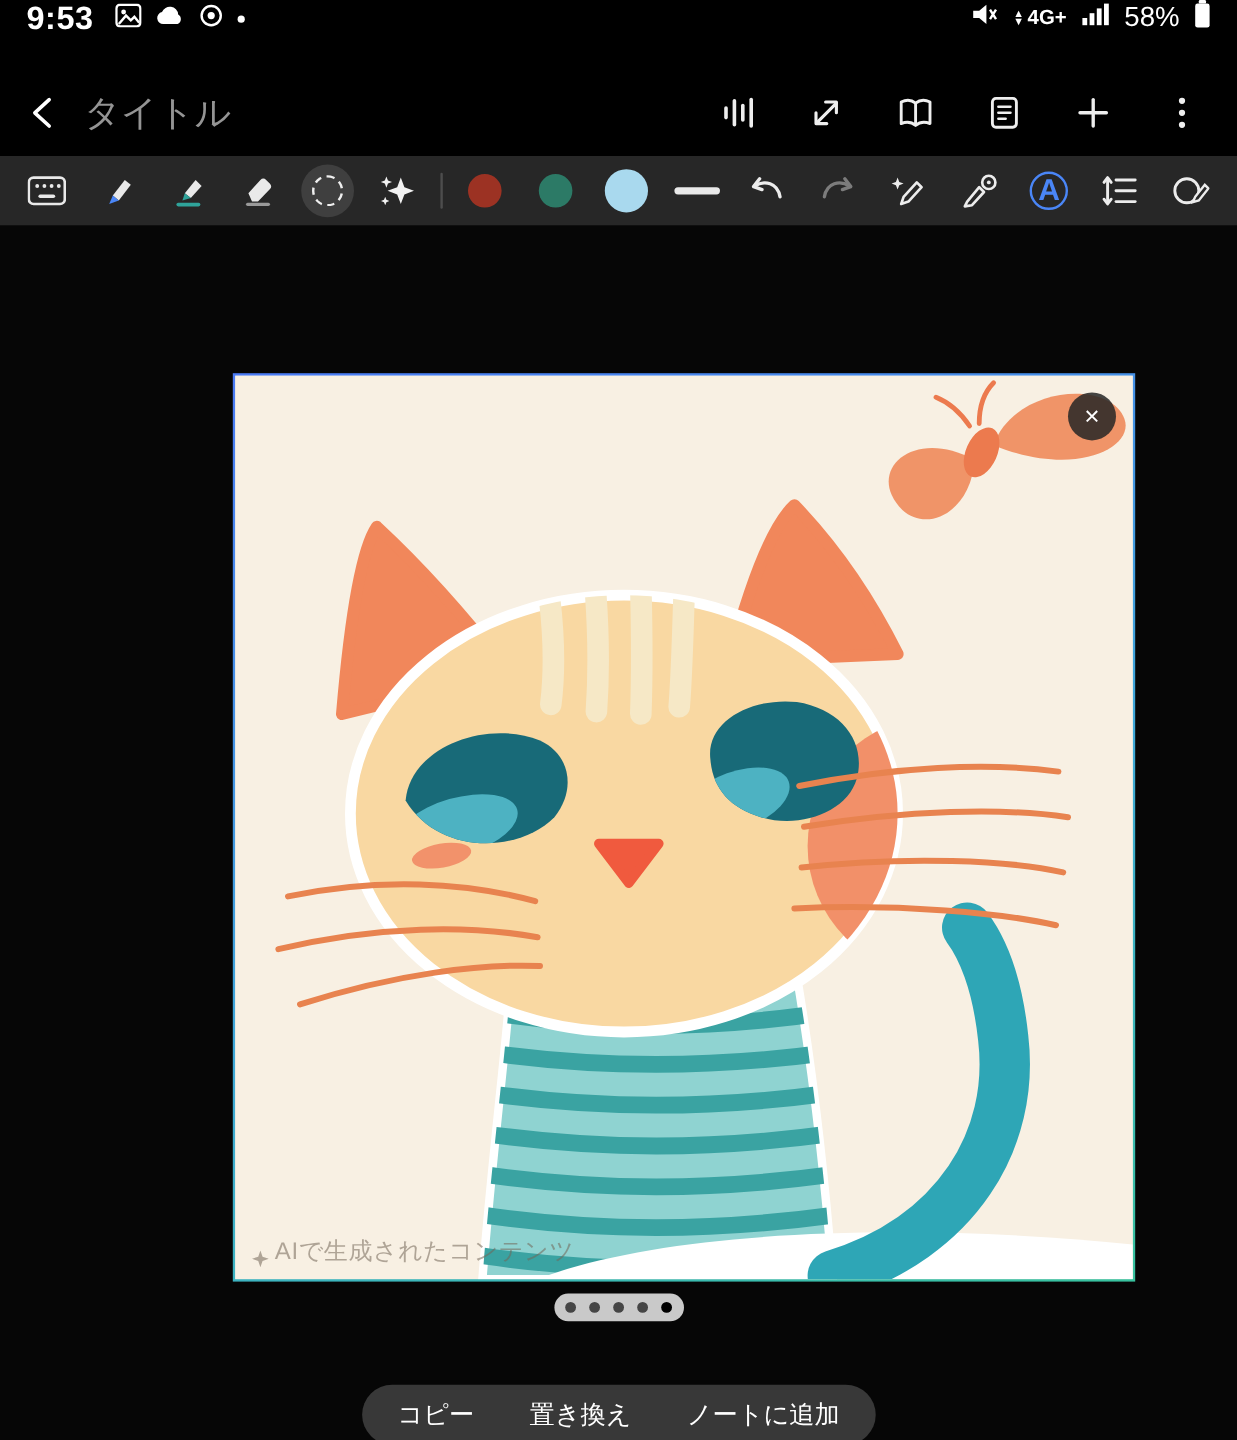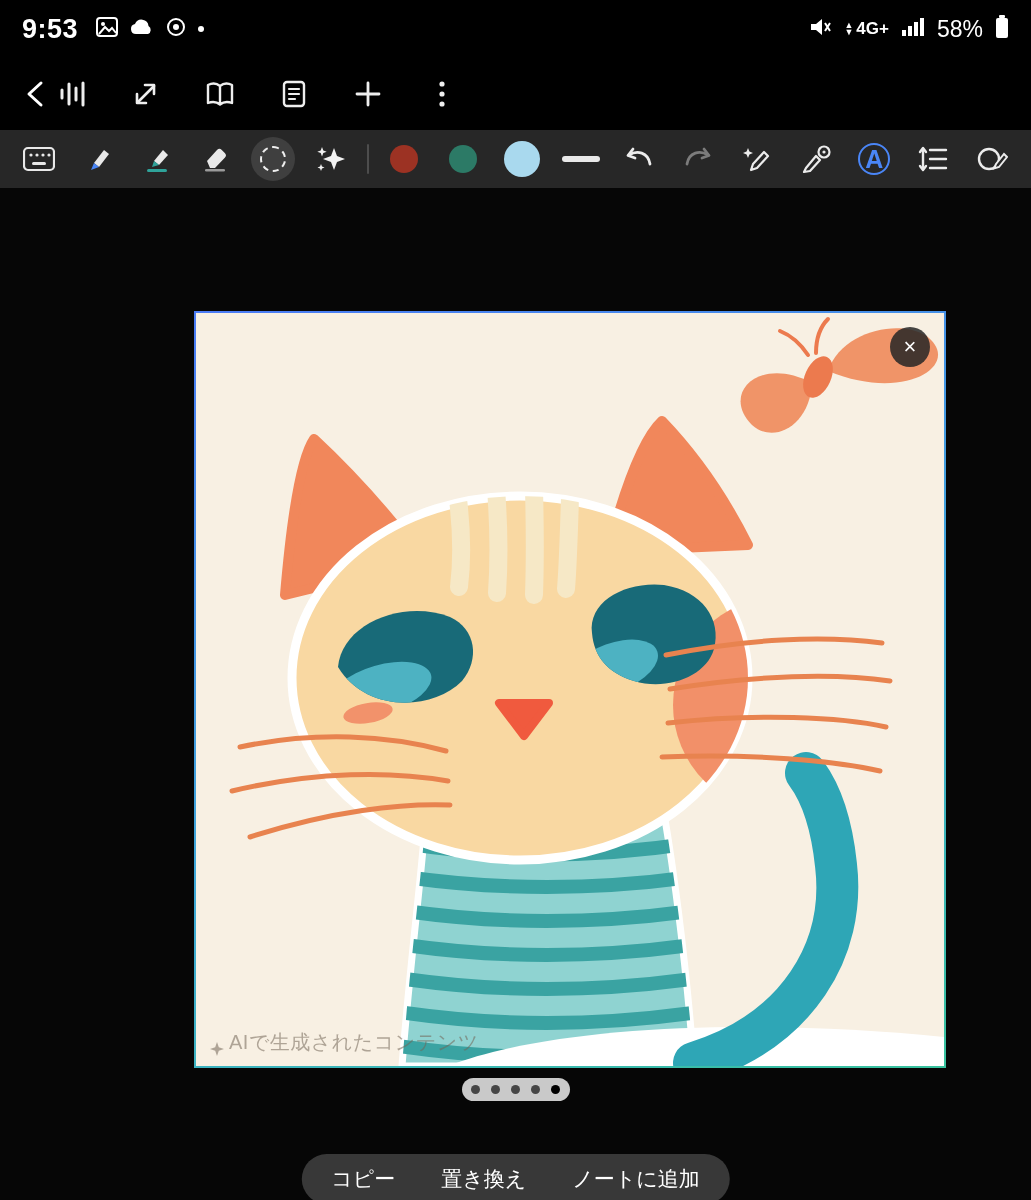--- a/index.html
+++ b/index.html
@@ -1,20 +1,20 @@
 <!DOCTYPE html>
 <html><head>
 <meta charset="utf-8">
 <style>
   * { box-sizing: border-box; margin: 0; padding: 0; }
   html,body { width:1031px; height:1200px; background:#000; overflow:hidden;
     font-family:"Liberation Sans","DejaVu Sans",sans-serif; }
 
   
-  .status-bar { height:58px; display:flex; align-items:center; justify-content:space-between;
+  .status-bar { height:58px; display:flex; align-items:flex-start; justify-content:space-between;
     padding:0 22px; color:#fff; background:#000; }
   .sb-left, .sb-right { display:flex; align-items:center; gap:12px; }
   .sb-time { font-size:27px; font-weight:600; letter-spacing:.5px; margin-right:6px; }
   .sb-dot { width:6px; height:6px; border-radius:50%; background:#fff; }
   .sb-pct { font-size:23px; font-weight:500; }
   .net-wrap { display:flex; align-items:center; gap:3px; }
   .net-arrows { display:flex; flex-direction:column; line-height:7px; font-size:9px; color:#fff; }
   .net-label { font-size:17px; font-weight:700; }
 
   
@@ -119,20 +119,21 @@
     </span>
   </div>
 </div>
 
 <div class="header">
   <div class="hd-btn">
     <svg width="26" height="30" viewBox="0 0 26 30">
         <polyline points="18,4 6,15 18,26" fill="none" stroke="#fff" stroke-width="3" stroke-linecap="round" stroke-linejoin="round"></polyline>
       </svg>
   </div>
+  <div class="hd-title">タイトル</div>
   <div class="hd-icons">
     <div class="hd-btn">
       <svg width="28" height="28" viewBox="0 0 28 28">
           <g stroke="#eee" stroke-width="3" stroke-linecap="round">
             <line x1="4" y1="10" x2="4" y2="18"></line>
             <line x1="11" y1="4" x2="11" y2="24"></line>
             <line x1="18" y1="8" x2="18" y2="20"></line>
             <line x1="25" y1="3" x2="25" y2="25"></line>
           </g>
         </svg>

